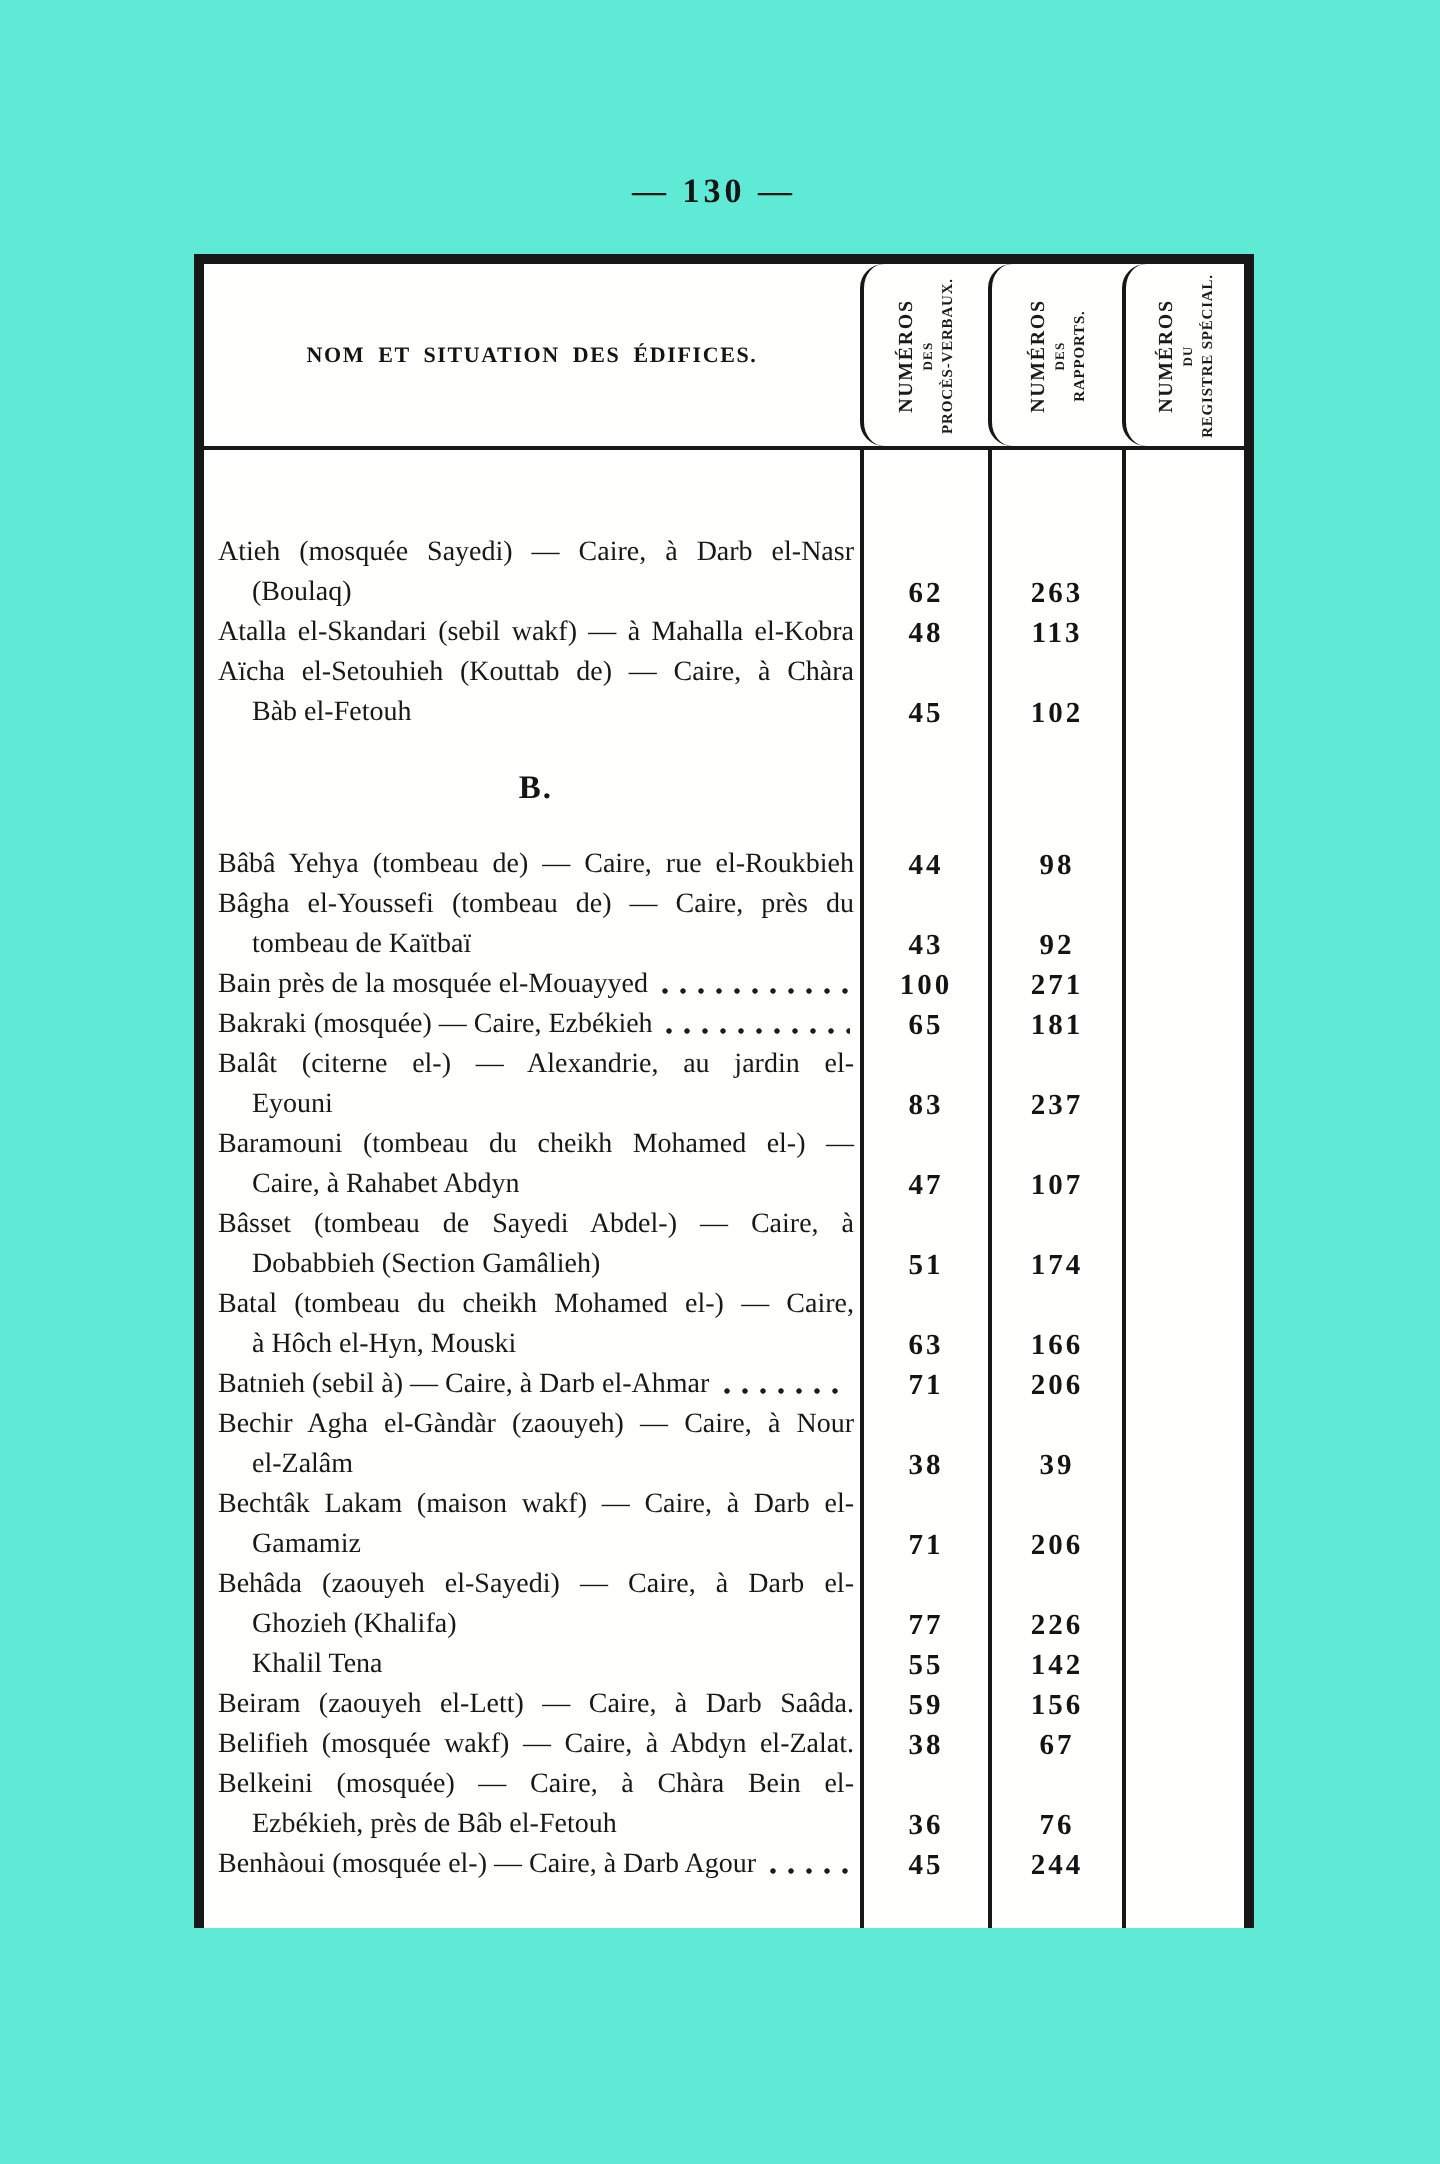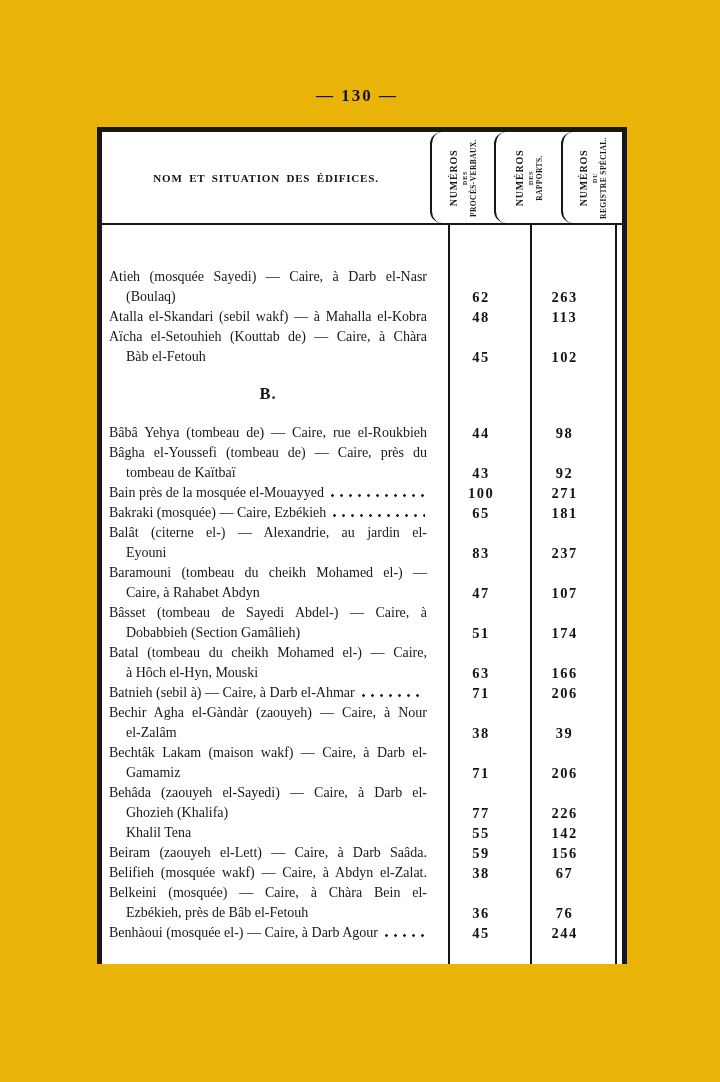--- a/index.html
+++ b/index.html
@@ -3,21 +3,21 @@
 <meta charset="utf-8">
 <style>
   html,body{margin:0;padding:0;}
   body{
     width:720px;height:1082px;
     background:#ffffff;
     font-family:"Liberation Serif","DejaVu Serif",serif;
     color:#1b1b1b;
     -webkit-font-smoothing:antialiased;
   }
-  .page{position:relative;width:720px;height:1082px;background:#eab308;overflow:hidden;}
+  .page{position:relative;width:720px;height:1082px;background:#5eead4;overflow:hidden;}
 
   
   .page-number{
     position:absolute;top:86px;left:0;width:714px;
     text-align:center;font-size:17px;font-weight:700;letter-spacing:2px;
     color:#141414;
   }
 
   
   .doc-table{
@@ -43,21 +43,21 @@
   .rot{
     position:absolute;left:50%;top:50%;
     transform:translate(-50%,-50%) rotate(-90deg);
     width:86px;text-align:center;line-height:1.25;white-space:nowrap;
   }
   .rot .h1{font-size:10px;font-weight:700;letter-spacing:0.8px;}
   .rot .h2{font-size:6.5px;font-weight:700;letter-spacing:0.6px;}
   .rot .h3{font-size:7.5px;font-weight:700;letter-spacing:0.4px;}
 
   .tbody{display:flex;flex-direction:column;height:739px;}
-  .row{flex:0 0 auto;gap:18px;}
+  .row{flex:0 0 auto;}
   .row.filler{flex:1 1 auto;}
   .spacer-row{height:42px;}
 
   .namecell{
     padding:0 3px 0 7px;box-sizing:border-box;
     font-size:14px;line-height:20px;color:#181818;
   }
   .line{min-height:20px;}
   .line.just{text-align:justify;text-align-last:justify;}
   .line.flex{display:flex;align-items:baseline;}

